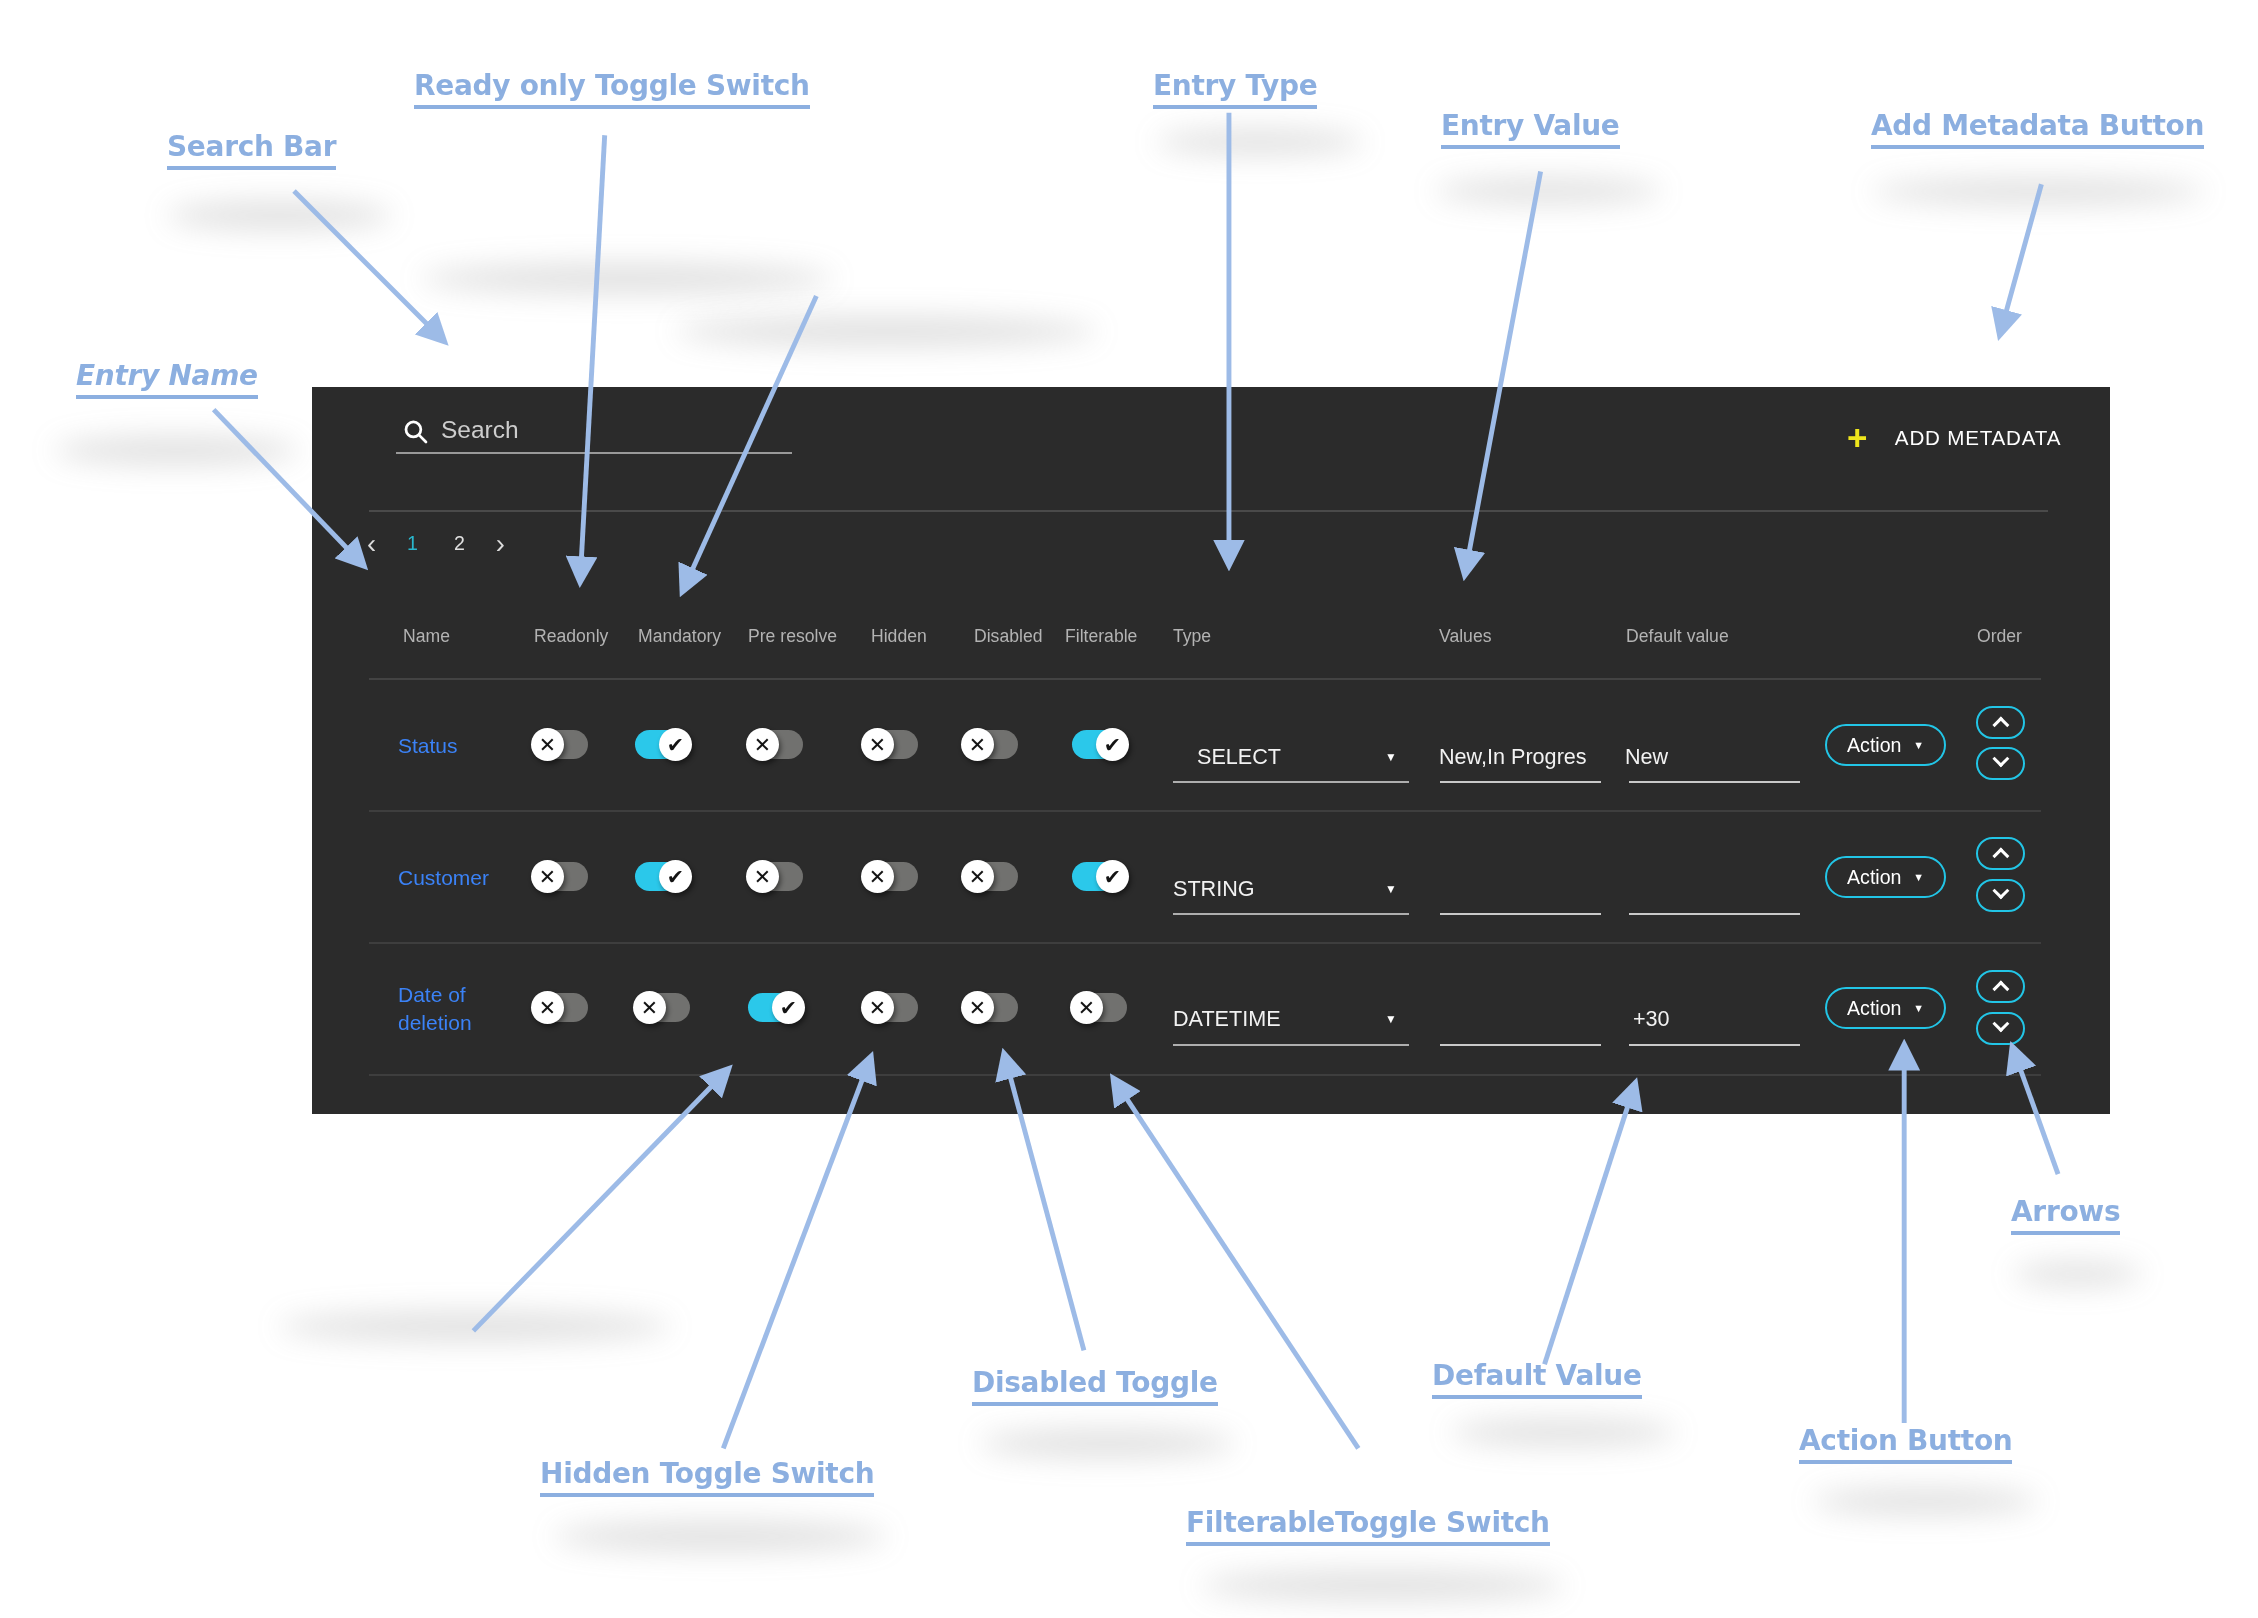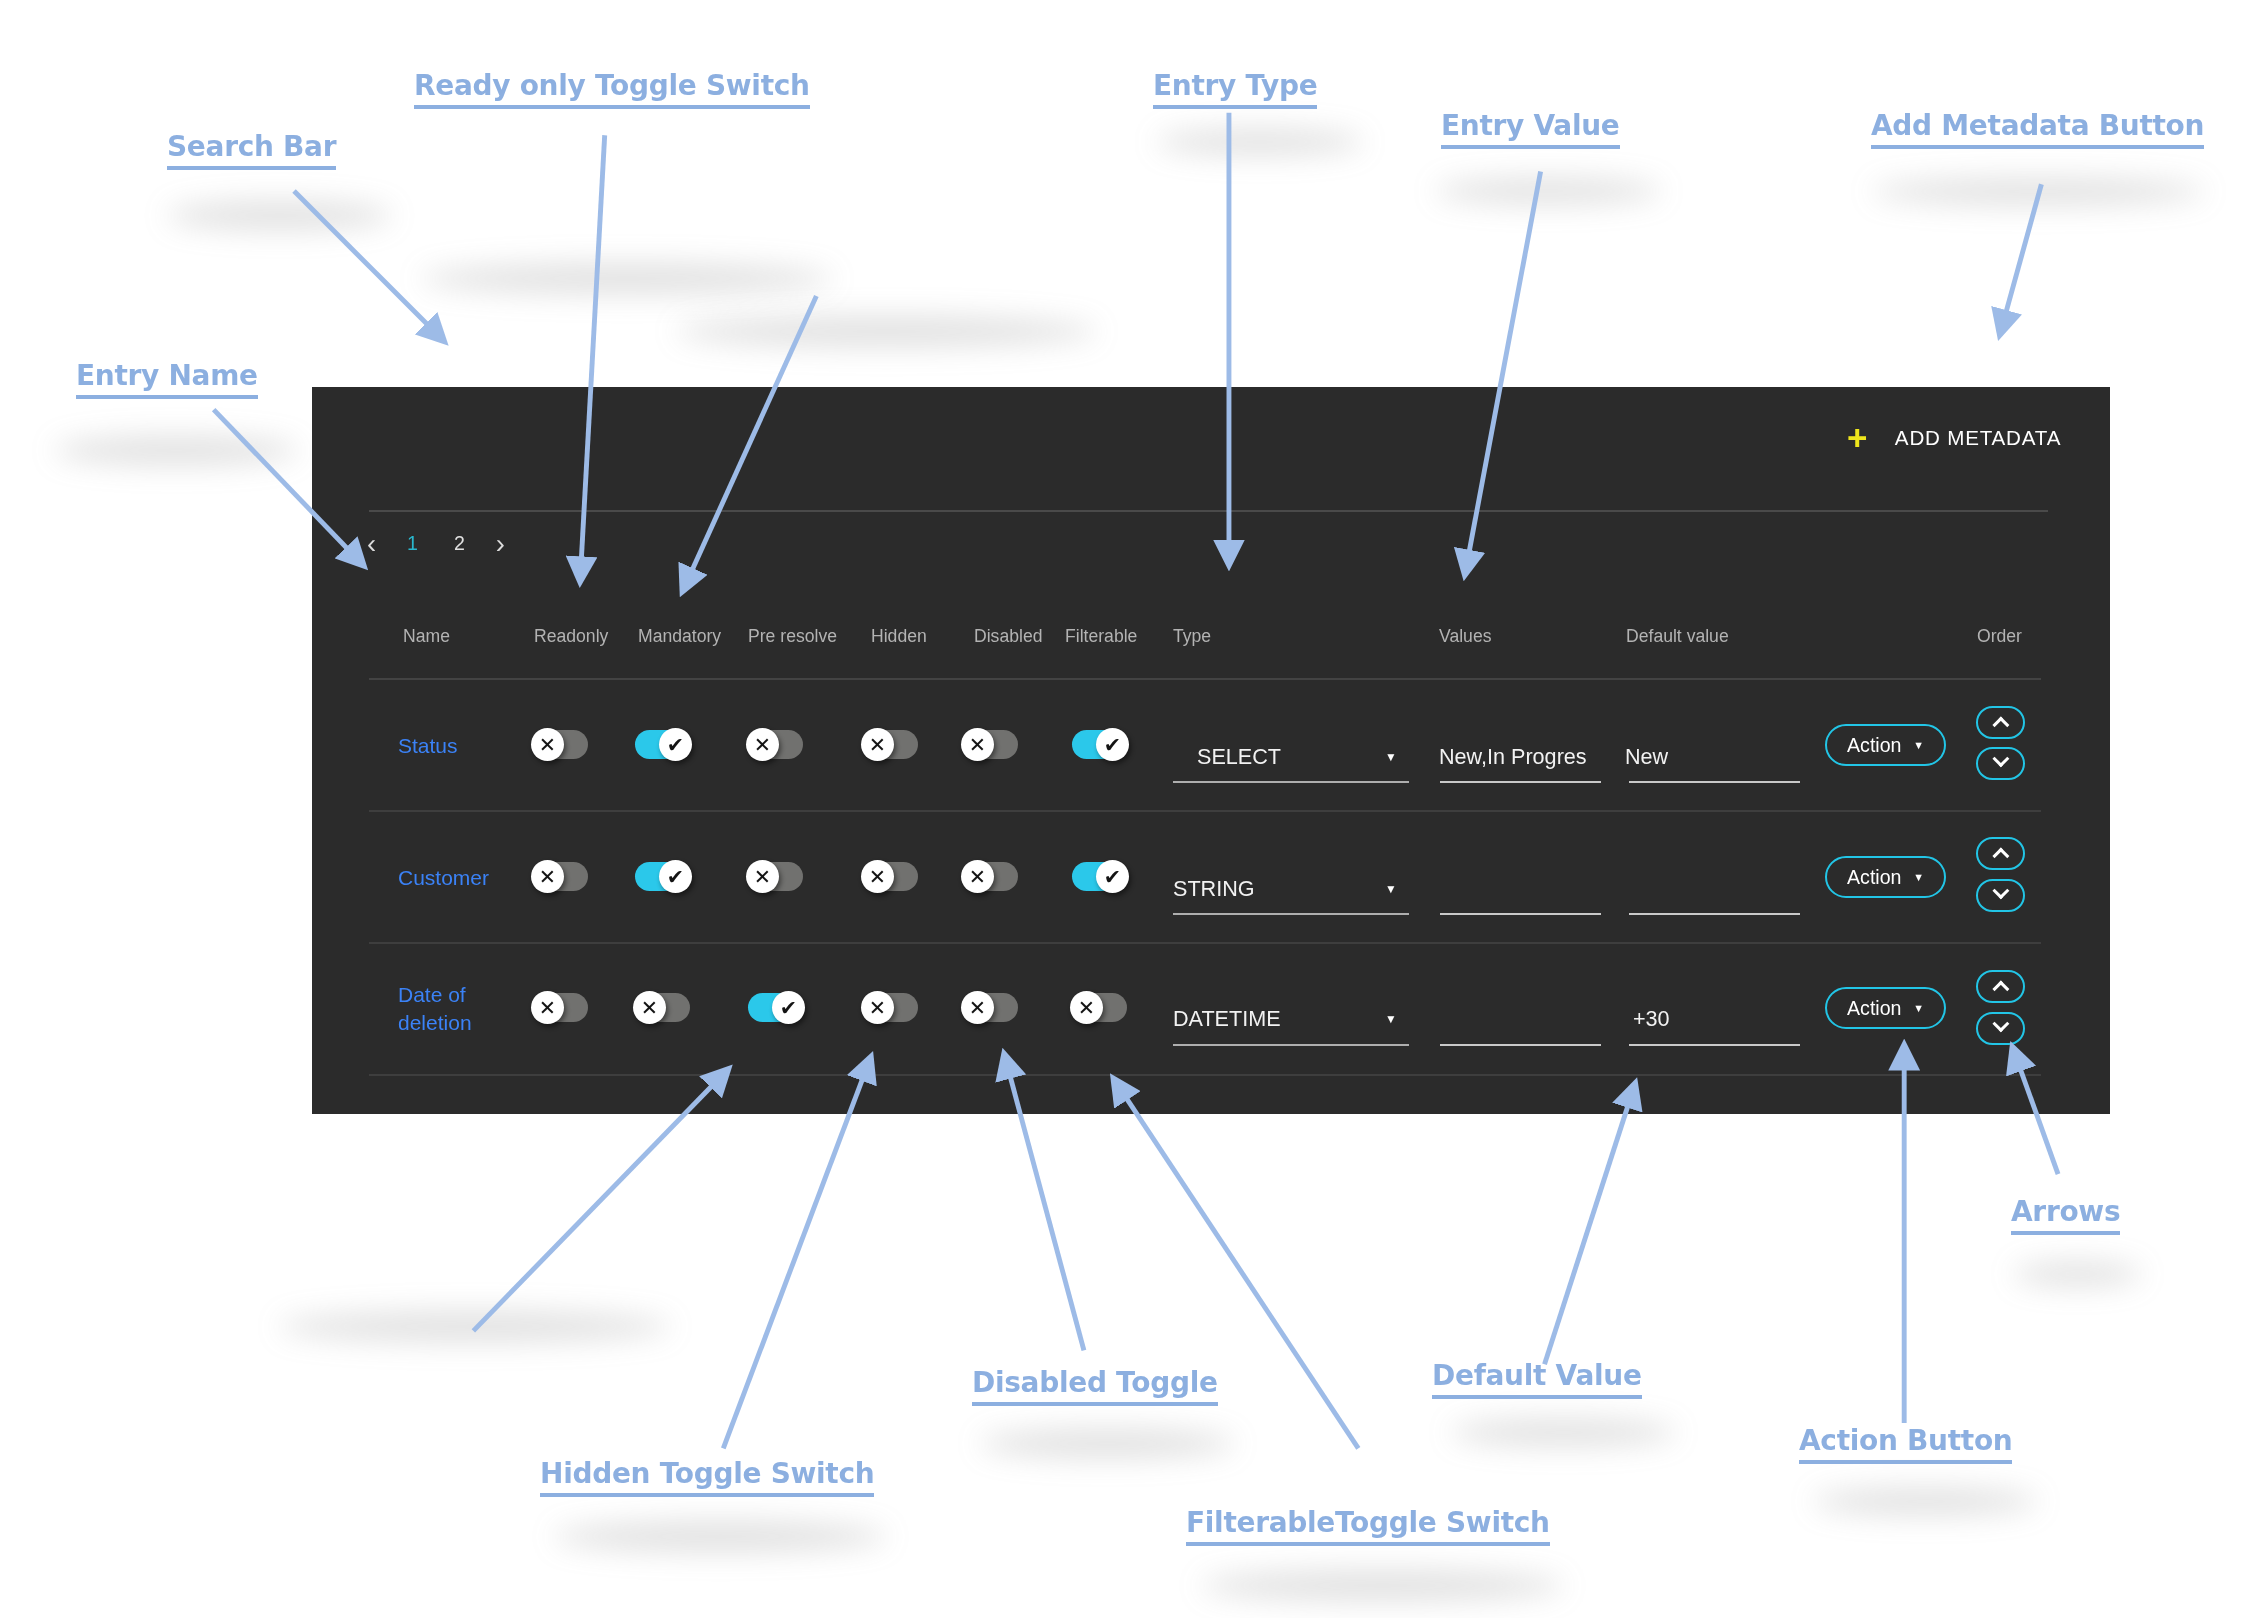--- a/index.html
+++ b/index.html
@@ -84,20 +84,27 @@
   <div class="cloud" style="left:279px;top:1311px;width:392px;height:31px;"></div>
   <div class="cloud" style="left:554px;top:1521px;width:333px;height:31px;"></div>
   <div class="cloud" style="left:980px;top:1429px;width:255px;height:29px;"></div>
   <div class="cloud" style="left:1201px;top:1570px;width:363px;height:31px;"></div>
   <div class="cloud" style="left:1451px;top:1419px;width:225px;height:27.4px;"></div>
   <div class="cloud" style="left:1813px;top:1488px;width:225px;height:27.4px;"></div>
   <div class="cloud" style="left:2014px;top:1262px;width:127px;height:23.5px;"></div>
 
   <div class="panel">
 
+    <div class="search-wrap">
+      <svg class="search-icon" viewBox="0 0 24 24">
+        <circle cx="10" cy="10" r="6.5" fill="none" stroke="#ffffff" stroke-width="2.4"></circle>
+        <line x1="15" y1="15" x2="21" y2="21" stroke="#ffffff" stroke-width="2.4" stroke-linecap="round"></line>
+      </svg>
+      <input class="search-input" type="text" placeholder="Search" style="">
+    </div>
 
     <button class="addmeta">
       <span class="plus">+</span>
       <span class="lbl">ADD METADATA</span>
     </button>
 
     <div class="divider" style="left:57px;top:123px;width:1679px;background:#4a4a4a;"></div>
 
     <div class="pager">
       <span class="chev">‹</span>
@@ -257,21 +264,21 @@
       <line x1="1106" y1="1378" x2="1025" y2="1077" marker-end="url(#ah)"></line>
       <line x1="1386" y1="1478" x2="1137" y2="1102" marker-end="url(#ah)"></line>
       <line x1="1576" y1="1392" x2="1668" y2="1107" marker-end="url(#ah)"></line>
       <line x1="1943" y1="1452" x2="1943" y2="1068" marker-end="url(#ah)"></line>
       <line x1="2100" y1="1198" x2="2054" y2="1070" marker-end="url(#ah)"></line>
     </g>
   </svg>
 
   <div class="ann" style="left:167px;top:130px;"><span class="u">Search Bar</span></div>
   <div class="ann" style="left:414px;top:69px;"><span class="u">Ready only Toggle Switch</span></div>
-  <div class="ann" style="left:76px;top:359px;"><span class="u">Entry Name</span></div>
+  <div class="ann" style="left:76px;top:359px;font-style:italic;"><span class="u">Entry Name</span></div>
   <div class="ann" style="left:1153px;top:69px;"><span class="u">Entry Type</span></div>
   <div class="ann" style="left:1441px;top:109px;"><span class="u">Entry Value</span></div>
   <div class="ann" style="left:1871px;top:109px;"><span class="u">Add Metadata  Button</span></div>
   <div class="ann" style="left:540px;top:1457px;"><span class="u">Hidden Toggle Switch</span></div>
   <div class="ann" style="left:972px;top:1366px;"><span class="u">Disabled Toggle</span></div>
   <div class="ann" style="left:1186px;top:1506px;"><span class="u">FilterableToggle Switch</span></div>
   <div class="ann" style="left:1432px;top:1359px;"><span class="u">Default Value</span></div>
   <div class="ann" style="left:1799px;top:1424px;"><span class="u">Action Button</span></div>
   <div class="ann" style="left:2011px;top:1195px;"><span class="u">Arrows</span></div>
 

